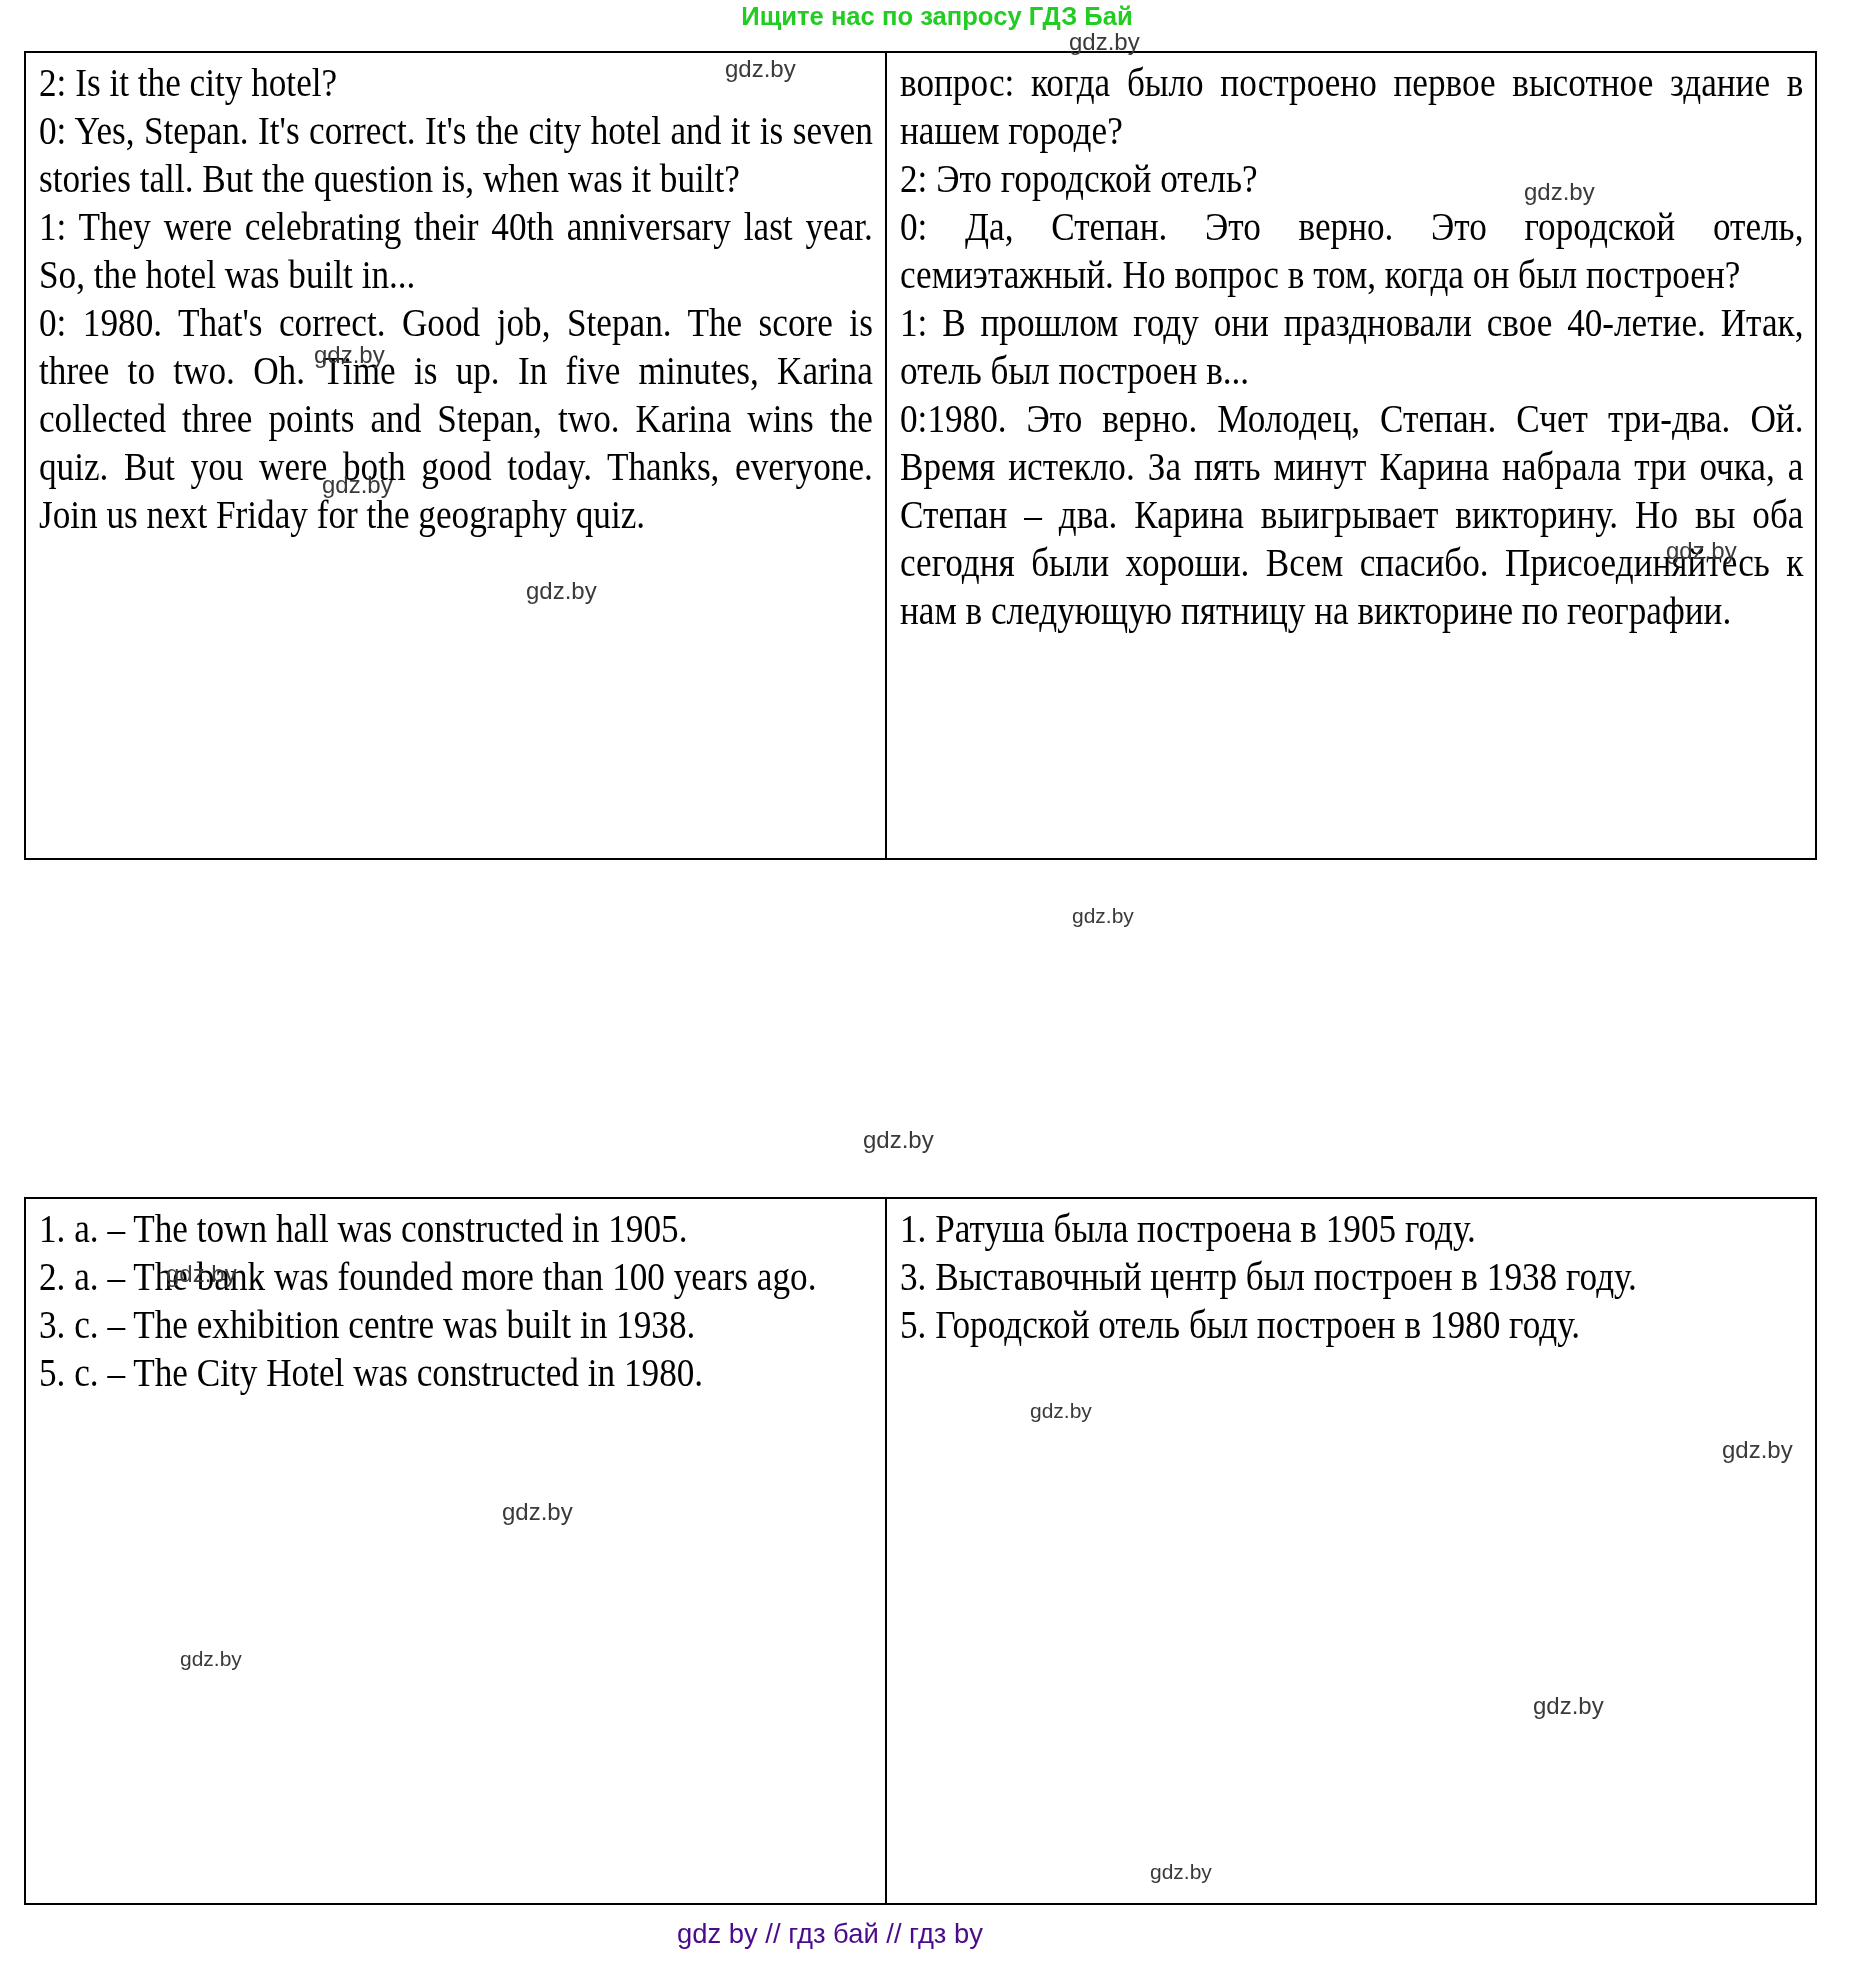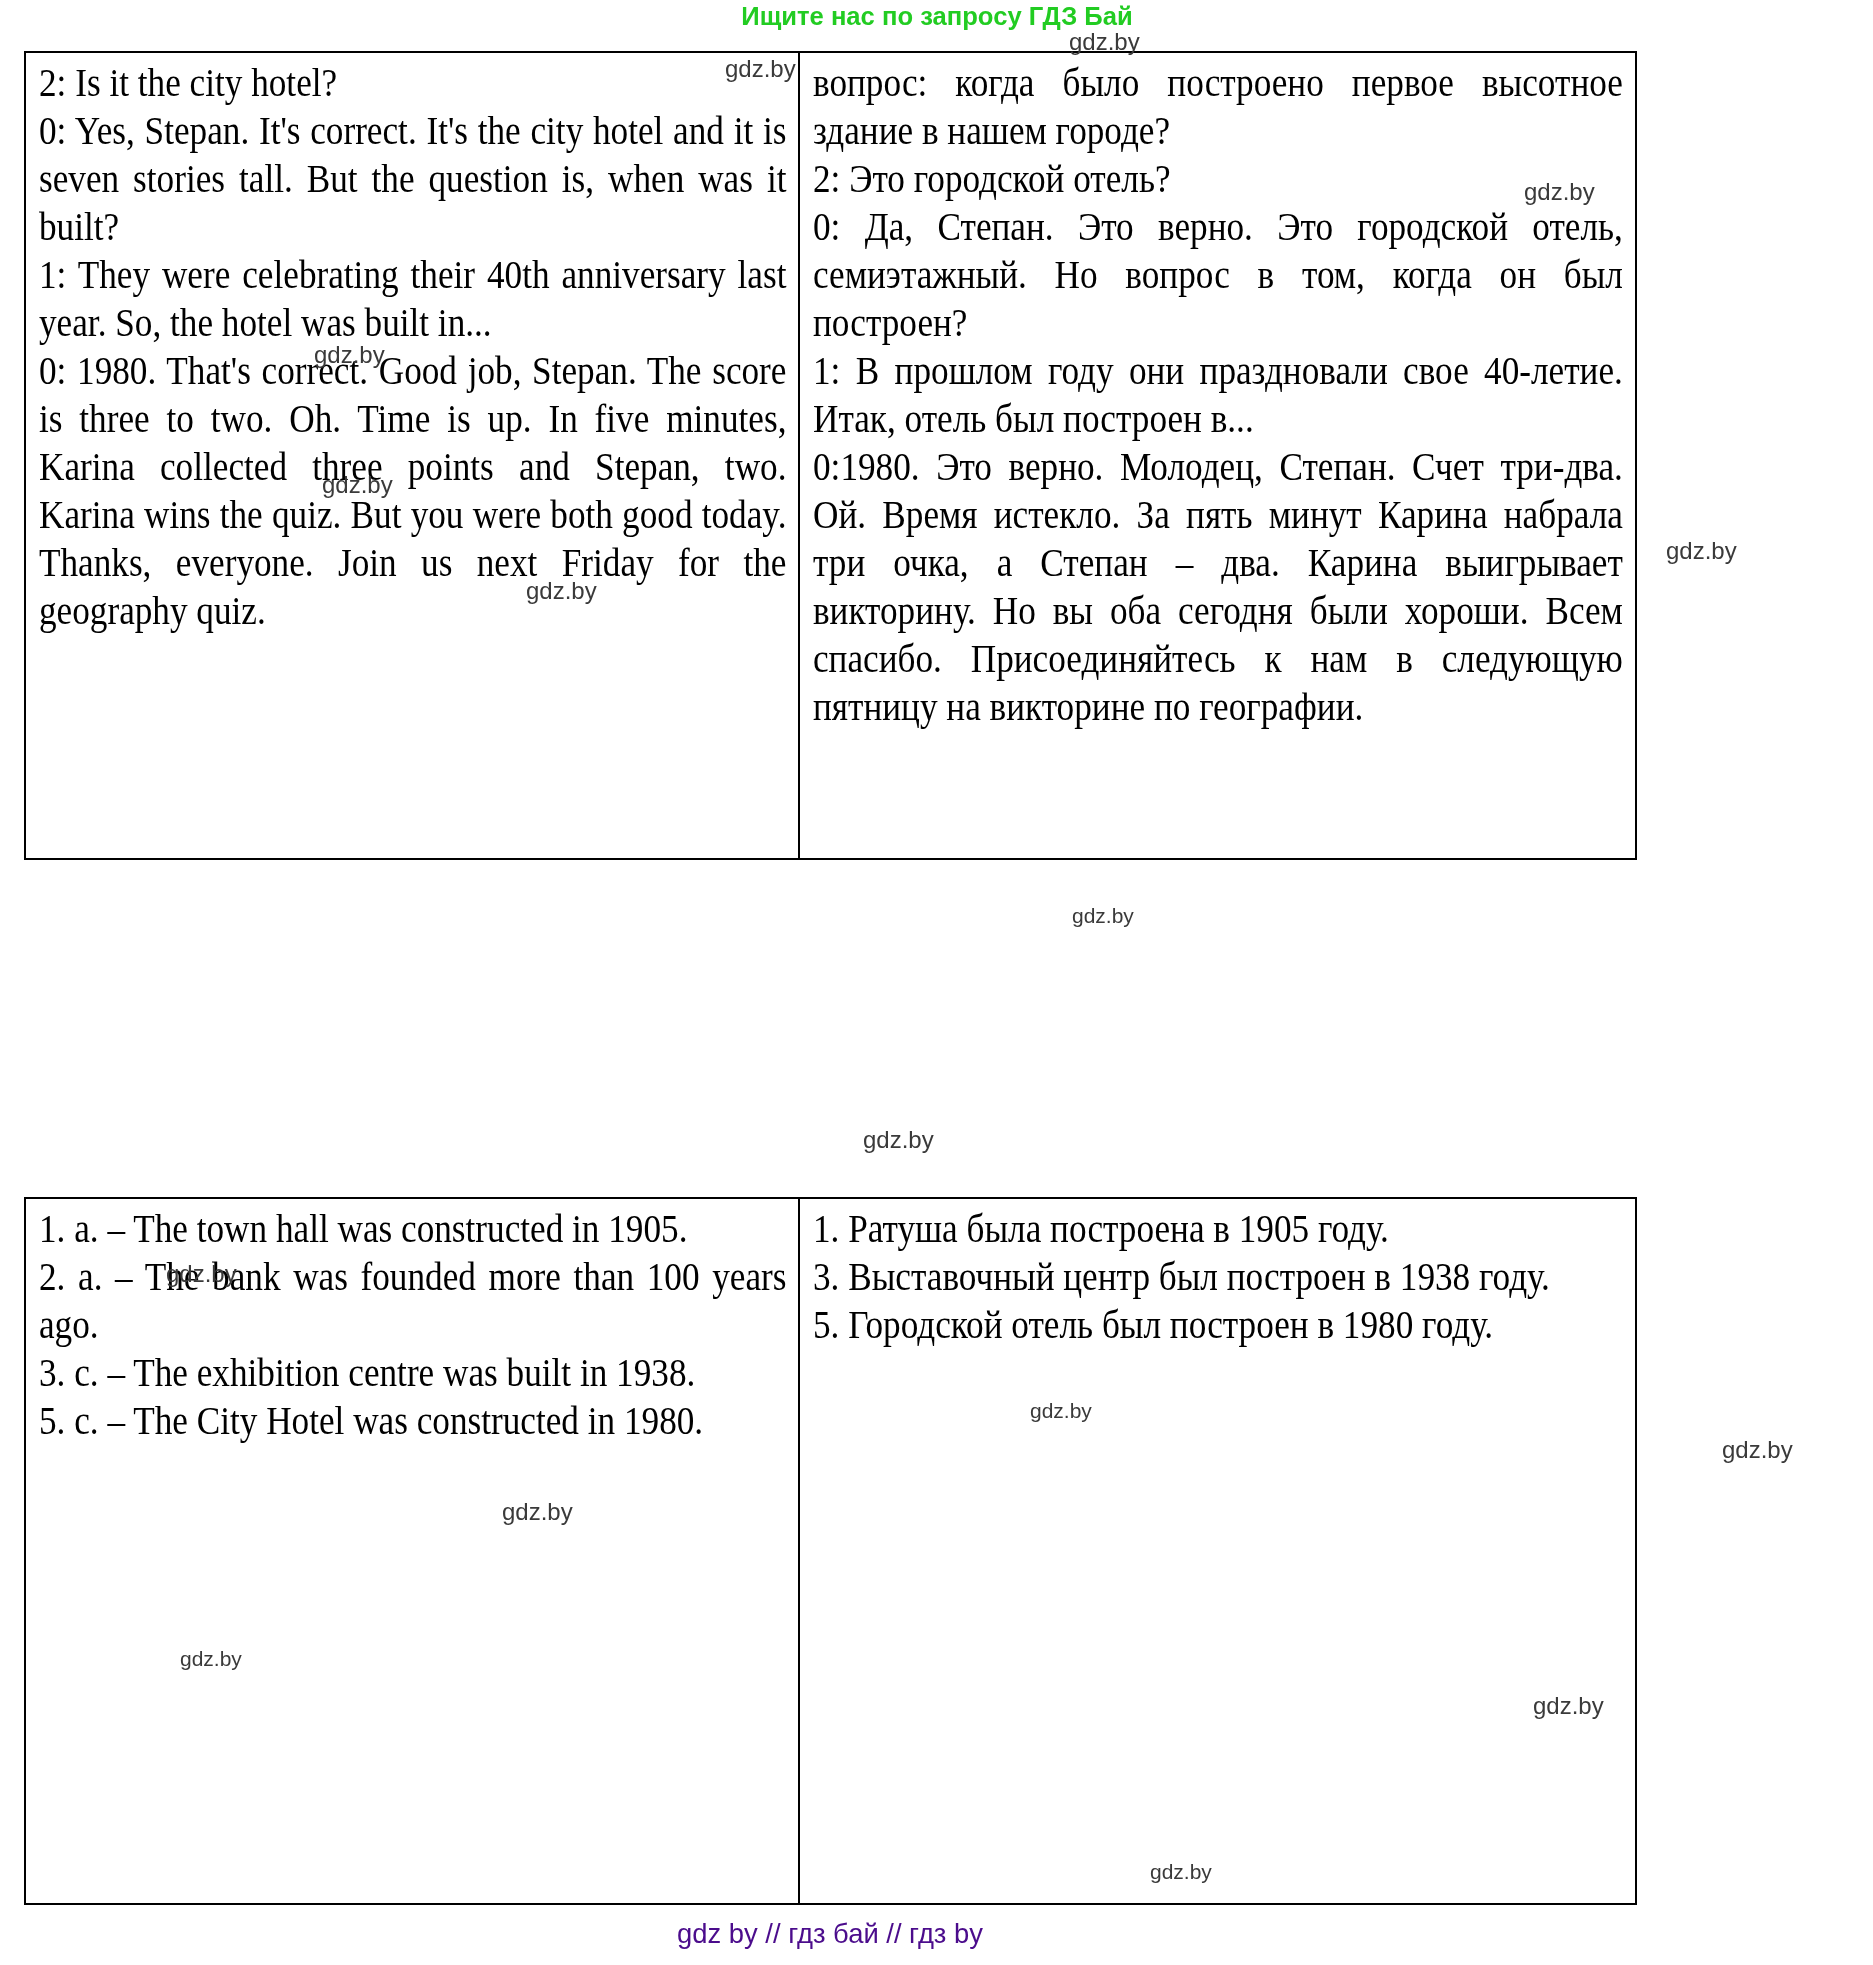--- a/index.html
+++ b/index.html
@@ -28,21 +28,21 @@
     font-weight: bold;
     letter-spacing: 0px;
     line-height: 32px;
     white-space: nowrap;
   }
 
   
   .answer-table {
     position: absolute;
     left: 24px;
-    width: 1613px;
+    width: 1793px;
     border: 2.8px solid #000000;
     box-sizing: border-box;
     background: #ffffff;
   }
   #table-dialogue { top: 51px; height: 809px; }
   #table-answers  { top: 1197px; height: 708px; }
 
   .table-inner {
     display: flex;
     width: 100%;

